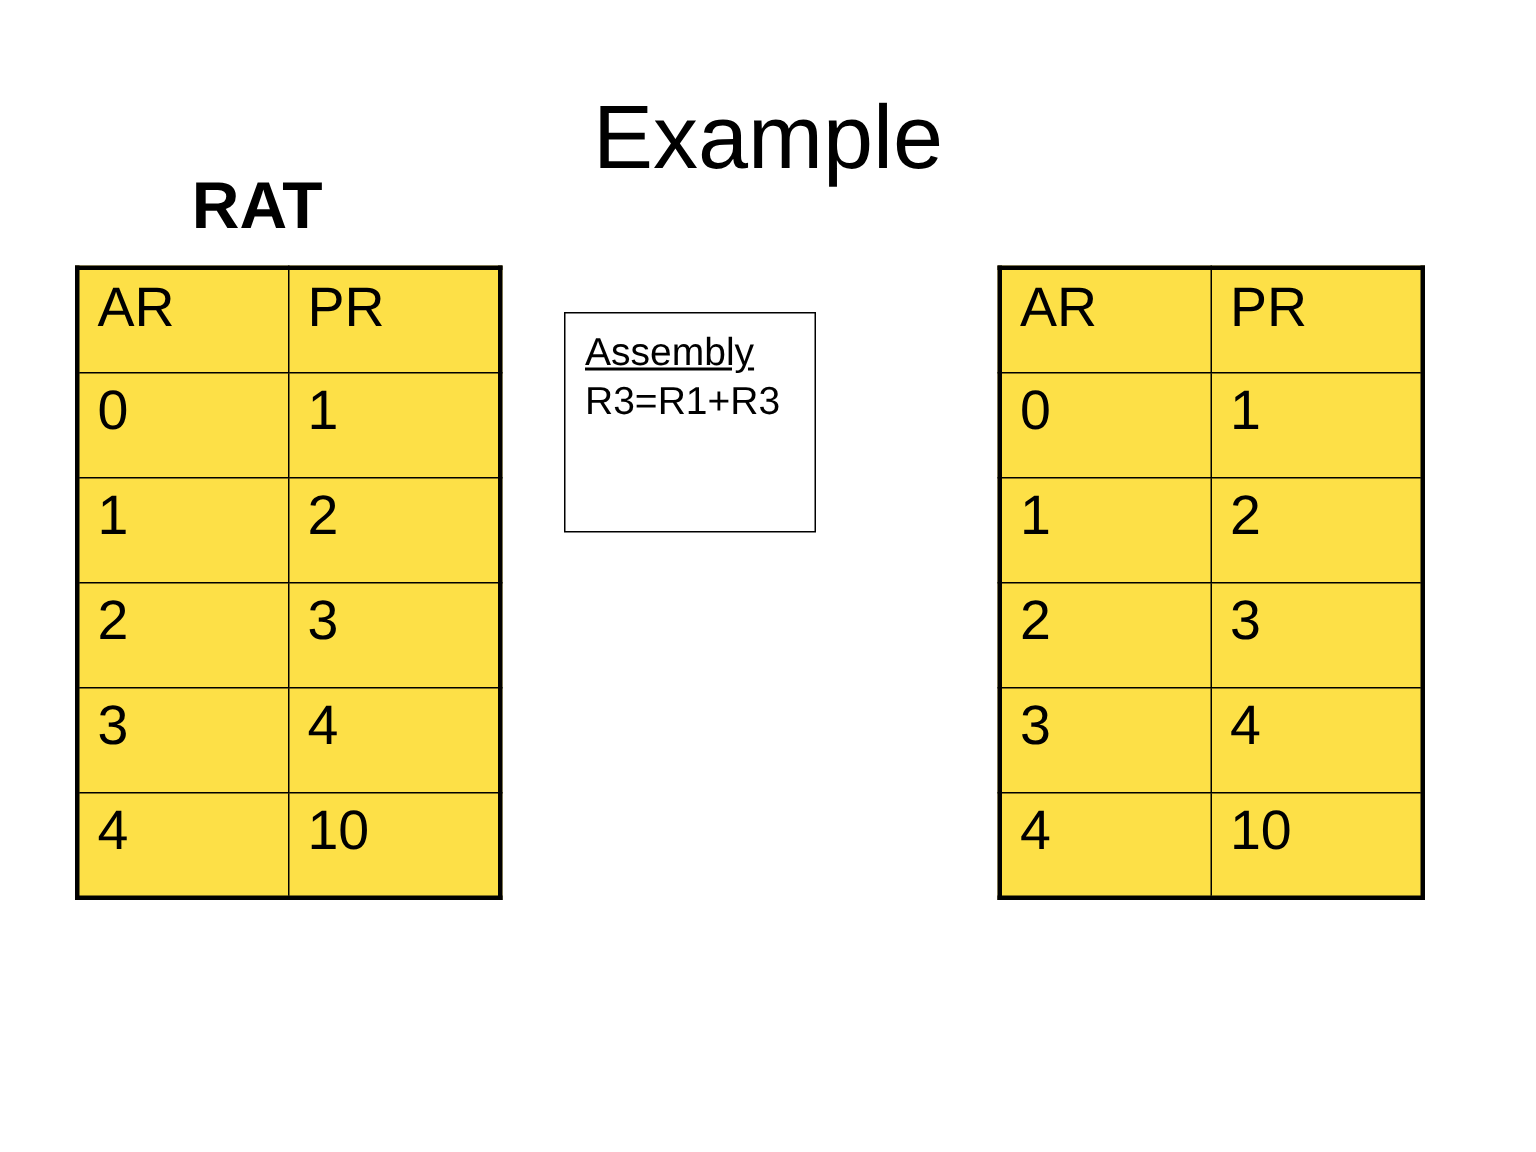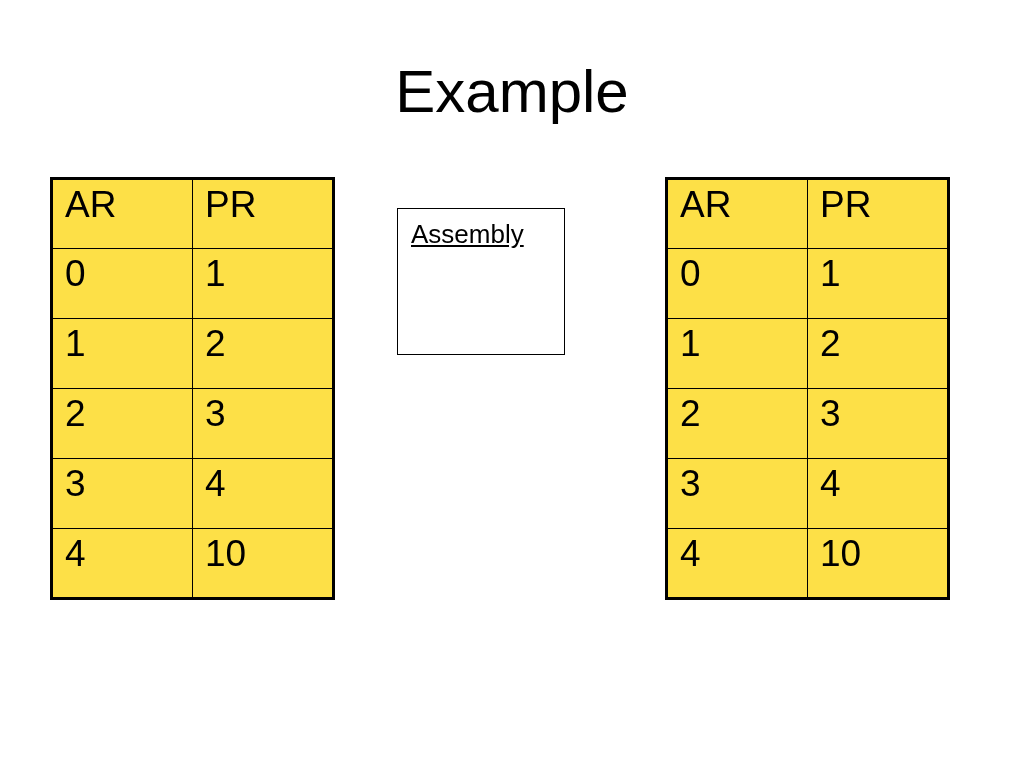--- a/index.html
+++ b/index.html
@@ -59,41 +59,42 @@
     height: 70px;
     vertical-align: top;
     padding: 4px 0 0 12px;
     font-size: 37px;
     line-height: 1.15;
     font-weight: 400;
     box-sizing: border-box;
   }
   .assembly-box {
     position: absolute;
-    left: 397px;
+    left: 376px;
     top: 208px;
     width: 168px;
     height: 147px;
     border: 1px solid #000000;
     box-sizing: border-box;
     padding: 9px 4px 16px 13px;
     font-size: 26px;
     line-height: 33px;
   }
   .assembly-heading {
     text-decoration: underline;
   }
 </style>
 </head>
 <body>
 
 <div class="slide">
 
   <div class="slide-title">Example</div>
 
+  <div class="table-caption caption-left">RAT</div>
 
   <table class="reg-table left-table">
     <tbody>
       <tr>
         <td>AR</td>
         <td>PR</td>
       </tr>
       <tr>
         <td>0</td>
         <td>1</td>
@@ -141,15 +142,16 @@
       </tr>
       <tr>
         <td>4</td>
         <td>10</td>
       </tr>
     </tbody>
   </table>
 
   <div class="assembly-box">
     <div class="assembly-heading">Assembly</div>
+    <div class="assembly-line">R3=R1+R3</div>
   </div>
 
 </div>
 
 </body></html>

